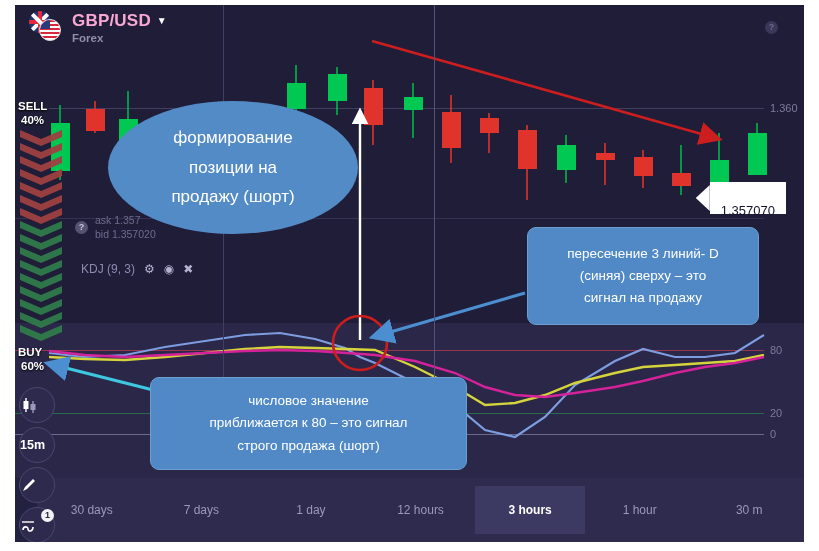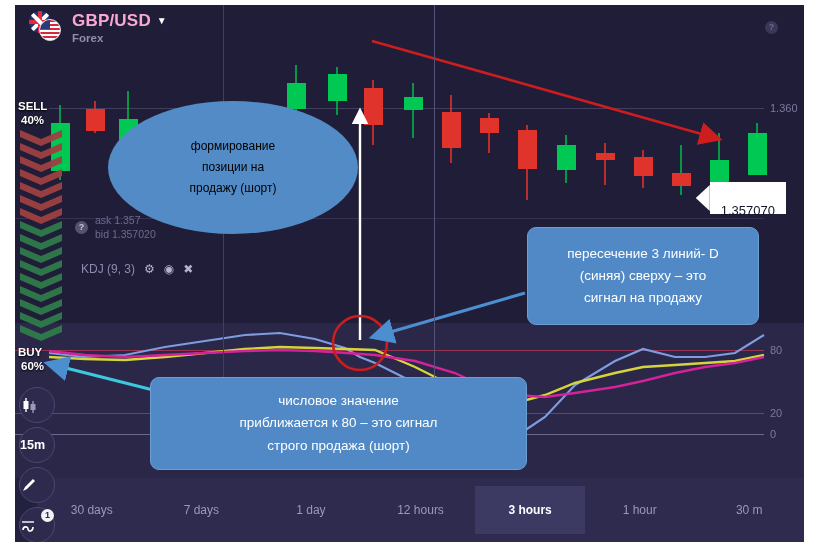--- a/index.html
+++ b/index.html
@@ -104,28 +104,28 @@
   .timeTick { position:absolute; width:1px; background:#55527a; z-index:13; }
 
   
   svg.ov { position:absolute; left:0; top:0; width:789px; height:537px;
     overflow:visible; pointer-events:none; }
 
   
   #bubbleEllipse { position:absolute; left:93px; top:96px; width:250px; height:133px;
     background:#538bc6; border-radius:50%; z-index:25; display:flex;
     align-items:center; justify-content:center; }
-  #bubbleEllipse .txt { color:#000000; font-size:12px; line-height:1.75;
+  #bubbleEllipse .txt { color:#ffffff; font-size:17px; line-height:1.75;
     text-align:center; }
 
   .bubbleRect { position:absolute; background:#5089c6; border:1px solid #6d9ed2;
     border-radius:9px; z-index:25; display:flex; align-items:center;
     justify-content:center; }
   #bubbleRight { left:512px; top:222px; width:232px; height:98px; }
-  #bubbleBottom { left:135px; top:372px; width:377px; height:93px; }
+  #bubbleBottom { left:135px; top:372px; width:317px; height:93px; }
   .bubbleRect .txt { color:#fff; font-size:13.5px; line-height:1.65; text-align:center; }
 </style>
 </head>
 <body>
 
 <div id="app">
   <div id="frame">
 
     <div id="candlePane"></div>
     <div id="kdjPane"></div>

